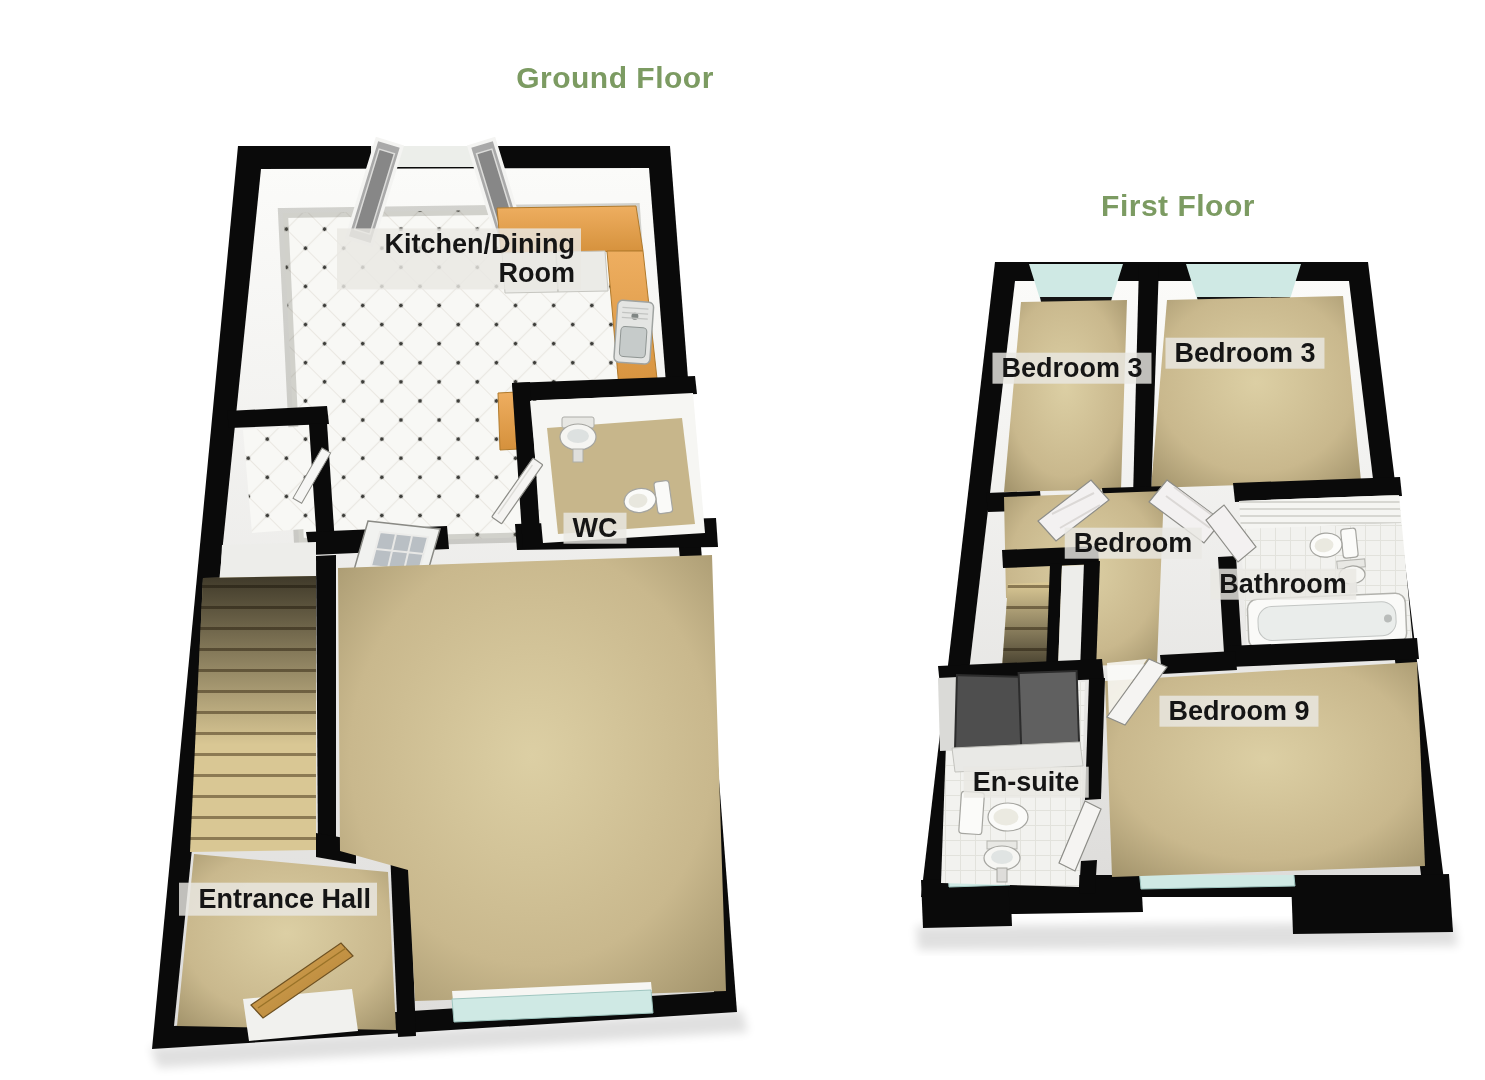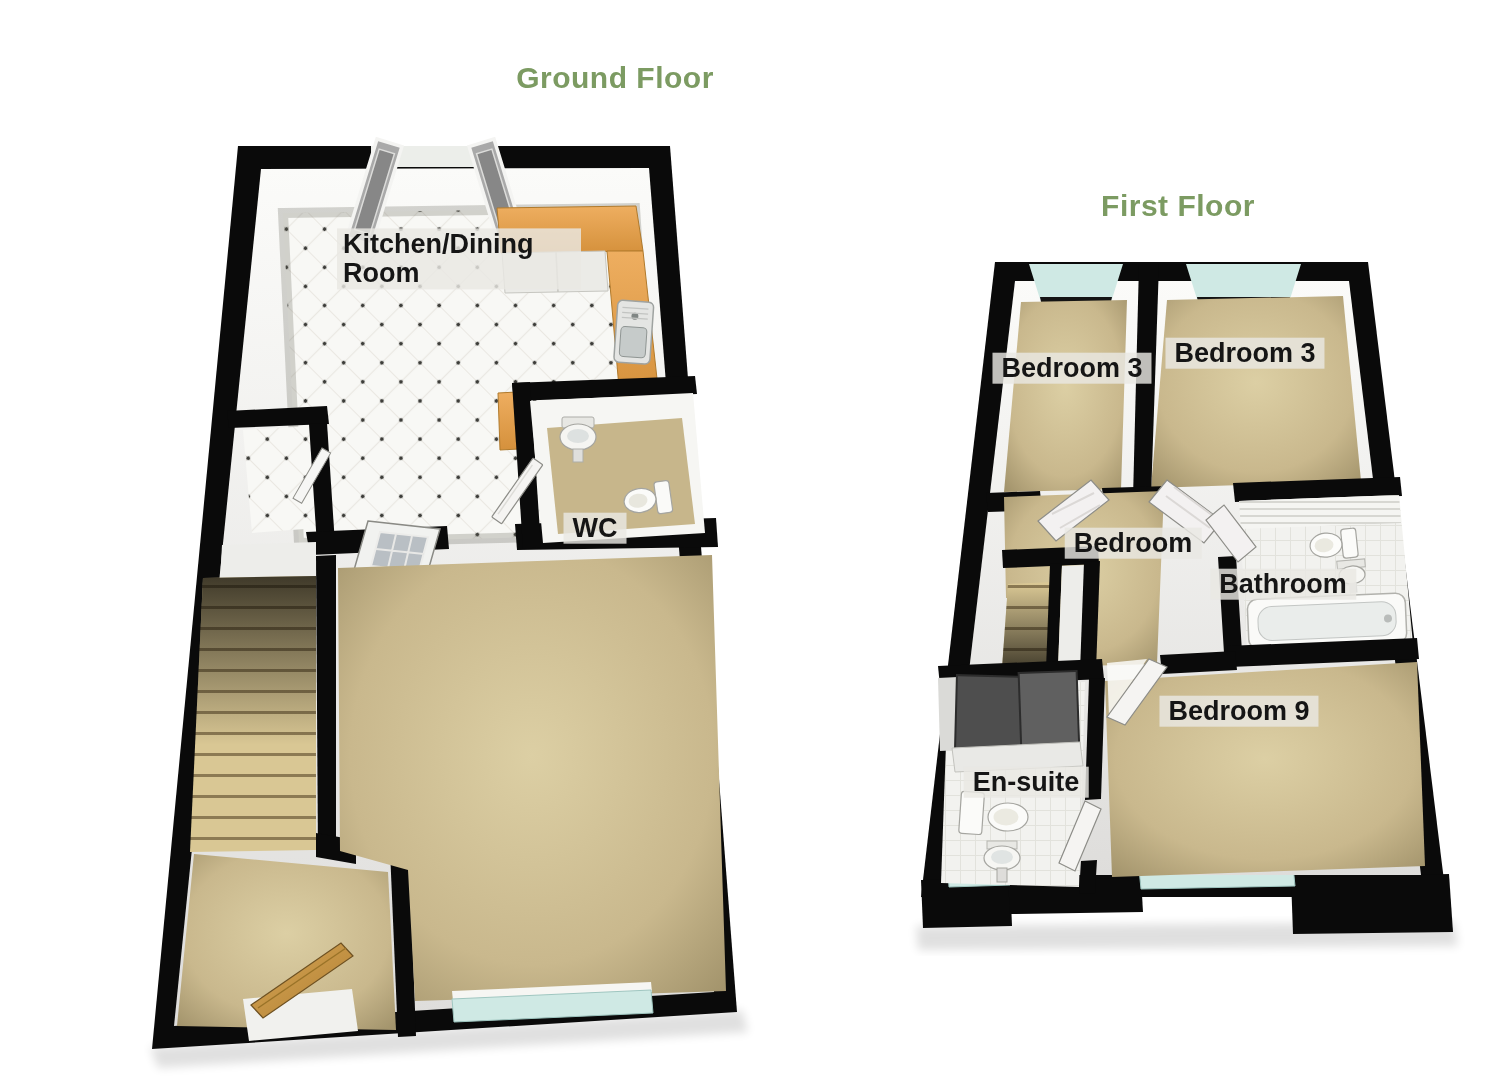--- a/index.html
+++ b/index.html
@@ -10,21 +10,21 @@
   .plan-svg{position:absolute;left:0;top:0;}
   .floor-title{
     position:absolute;transform:translate(-50%,-50%);
     color:#7c9b62;font-weight:700;font-size:30px;white-space:nowrap;
     letter-spacing:0.5px;
   }
   .room-label{
     position:absolute;transform:translate(-50%,-50%);
     background:rgba(233,232,227,0.82);color:#151515;
     font-weight:700;font-size:27px;line-height:1.06;
-    text-align:left;padding:1px 9px;white-space:nowrap;
+    text-align:right;padding:1px 9px;white-space:nowrap;
   }
   .room-label.wrap{white-space:normal;padding:2px 6px;}
 </style>
 </head>
 <body>
 
 <div class="canvas">
 
 <svg class="plan-svg" width="1485" height="1080" viewBox="0 0 1485 1080">
   <defs>
@@ -285,20 +285,21 @@
       <polygon points="1085,801 1101,809 1075,871 1059,863" fill="#f5f4f2" stroke="#8d8d88" stroke-width="1.2"></polygon>
     </g>
   </g>
 </svg>
 
 <div class="floor-title" style="left:615px;top:78px">Ground Floor</div>
 <div class="floor-title" style="left:1178px;top:206px">First Floor</div>
 
 <div class="room-label wrap" style="left:459px;top:259px;width:232px">Kitchen/Dining Room</div>
 <div class="room-label" style="left:595px;top:528px">WC</div>
+<div class="room-label wrap" style="left:278px;top:899px;width:186px">Entrance Hall</div>
 
 <div class="room-label" style="left:1072px;top:368px">Bedroom 3</div>
 <div class="room-label" style="left:1245px;top:353px">Bedroom 3</div>
 <div class="room-label" style="left:1133px;top:543px">Bedroom</div>
 <div class="room-label" style="left:1283px;top:584px">Bathroom</div>
 <div class="room-label" style="left:1239px;top:711px">Bedroom 9</div>
 <div class="room-label" style="left:1026px;top:782px">En-suite</div>
 
 </div>
 

